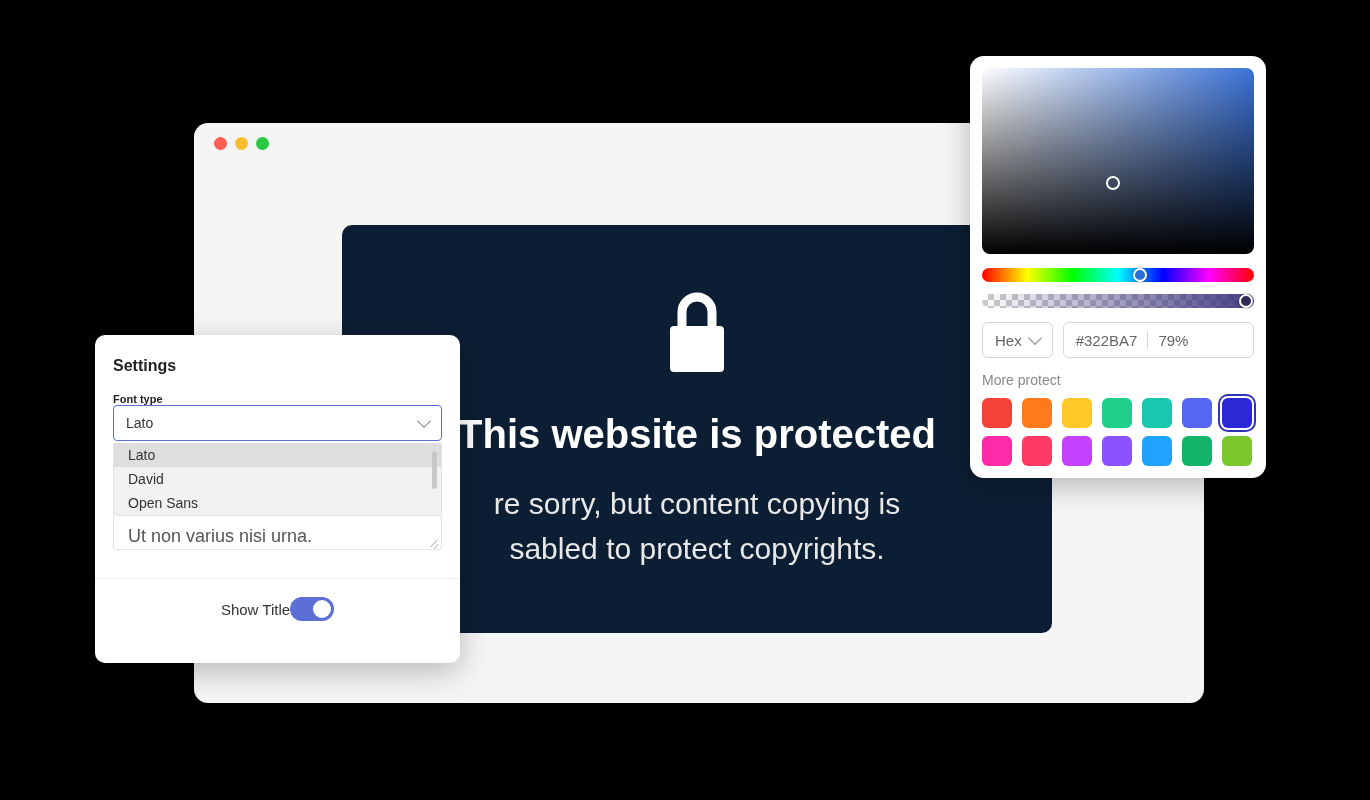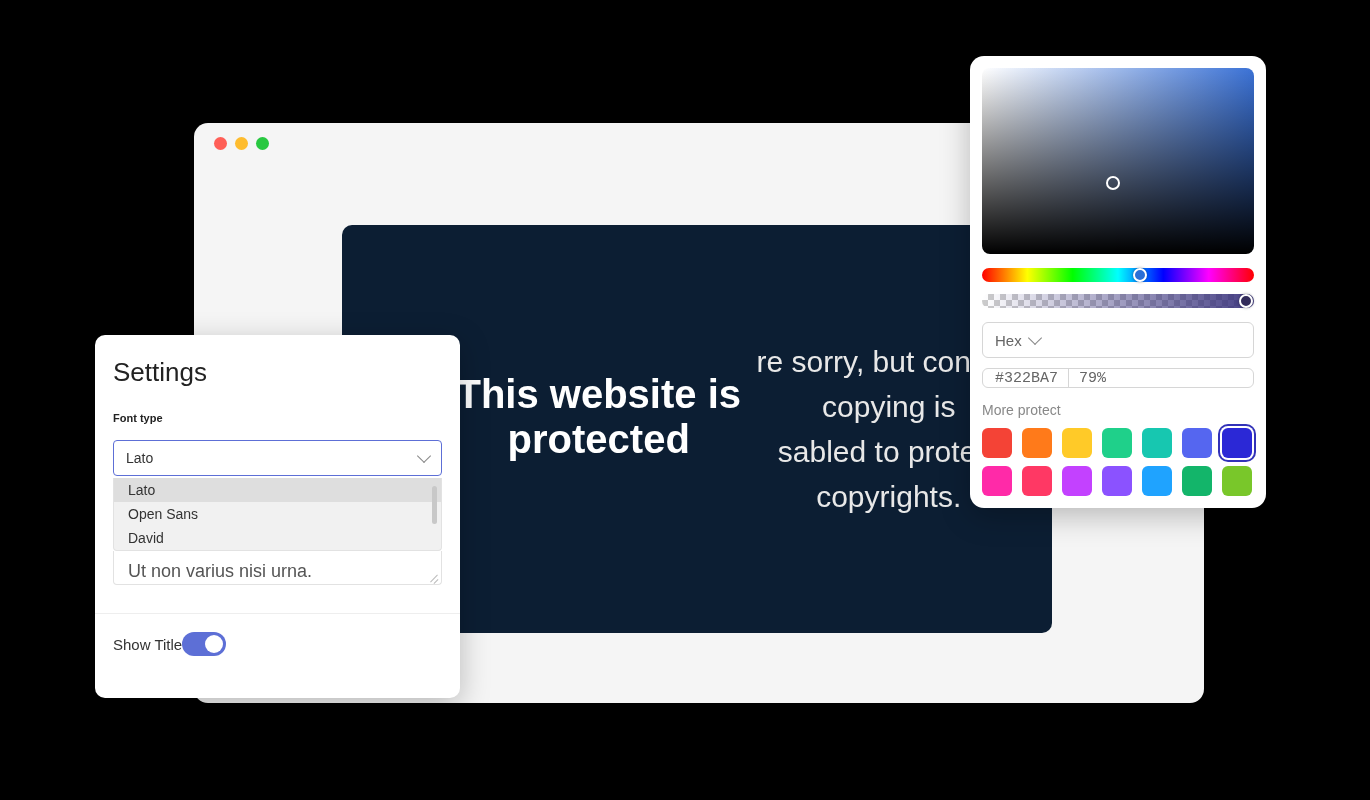--- a/index.html
+++ b/index.html
@@ -35,21 +35,21 @@
 
 .banner {
   position: absolute;
   left: 148px;
   top: 102px;
   width: 710px;
   height: 408px;
   background: #0c1e33;
   border-radius: 10px;
   display: flex;
-  flex-direction: row;
+  flex-direction: column;
   align-items: center;
   justify-content: center;
   color: #fff;
   text-align: center;
   padding: 30px;
 }
 .lock-icon { margin-bottom: 30px; }
 .banner-title {
   font-size: 40px;
   font-weight: 700;
@@ -67,30 +67,30 @@
   position: absolute;
   left: 95px;
   top: 335px;
   width: 365px;
   background: #fff;
   border-radius: 10px;
   box-shadow: 0 8px 30px rgba(0,0,0,0.25);
   padding: 22px 18px 20px;
 }
 .settings h2 {
-  font-size: 26px;
-  font-weight: 400;
+  font-size: 16px;
+  font-weight: 700;
   color: #222;
-  margin-bottom: 24px;
+  margin-bottom: 18px;
 }
 .label {
   font-size: 11px;
   font-weight: 600;
   color: #222;
-  margin-bottom: 16px;
+  margin-bottom: 0;
 }
 .select {
   border: 1px solid #5d6fd6;
   border-radius: 4px;
   height: 36px;
   display: flex;
   align-items: center;
   justify-content: space-between;
   padding: 0 12px;
   font-size: 14px;
@@ -158,21 +158,21 @@
 .resize-handle::after  { width: 6px;  right: 0; bottom: 0; }
 
 .divider {
   border: none;
   border-top: 1px solid #eee;
   margin: 28px -18px 18px;
 }
 .toggle-row {
   display: flex;
   align-items: center;
-  justify-content: flex-start;
+  justify-content: center;
   margin-bottom: 22px;
   font-size: 15px;
   color: #333;
 }
 .toggle {
   width: 44px;
   height: 24px;
   border-radius: 12px;
   background: #5d6fd6;
   position: relative;
@@ -246,34 +246,33 @@
     linear-gradient(45deg, #ccc 25%, #fff 25%, #fff 75%, #ccc 75%);
   background-size: 100% 100%, 12px 12px, 12px 12px;
   background-position: 0 0, 0 0, 6px 6px;
 }
 .alpha .slider-cursor { background: #322b5a; left: 97%; }
 
 .hex-row {
   display: flex;
   gap: 10px;
   margin-bottom: 14px;
-  flex-direction: column;
 }
 .hex-select, .hex-input {
   border: 1px solid #d6d6d6;
   border-radius: 6px;
   height: 36px;
   display: flex;
   align-items: center;
   padding: 0 12px;
   font-size: 15px;
   color: #666;
 }
 .hex-select { gap: 8px; cursor: pointer; }
-.hex-input { flex: 1; gap: 10px; font-family: Liberation Mono, monospace; }
+.hex-input { flex: 1; gap: 10px; }
 .hex-divider { width: 1px; height: 18px; background: #d6d6d6; }
 
 .more-label {
   font-size: 14px;
   color: #888;
   margin-bottom: 10px;
 }
 .swatches {
   display: grid;
   grid-template-columns: repeat(7, 1fr);
@@ -318,22 +317,22 @@
   <div class="label">Font type</div>
 
   <div class="select">
     <span>Lato</span>
     <span class="chevron"></span>
   </div>
 
   <div class="dropdown">
     <div class="dropdown-scrollbar"></div>
     <div class="opt selected">Lato</div>
+    <div class="opt">David</div>
     <div class="opt">Open Sans</div>
-    <div class="opt">David</div>
   </div>
   <div class="textarea">
     <span>Ut non varius nisi urna.</span>
     <div class="resize-handle"></div>
   </div>
 
   <hr class="divider">
 
   <div class="toggle-row">
     <span>Show Title</span>

